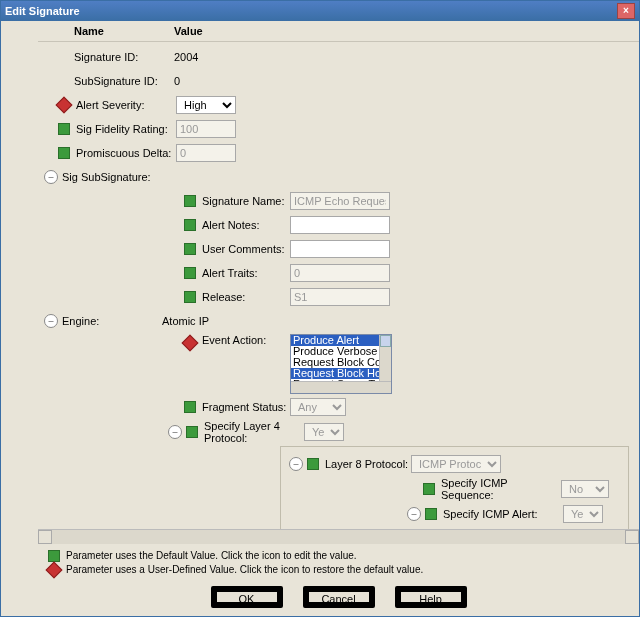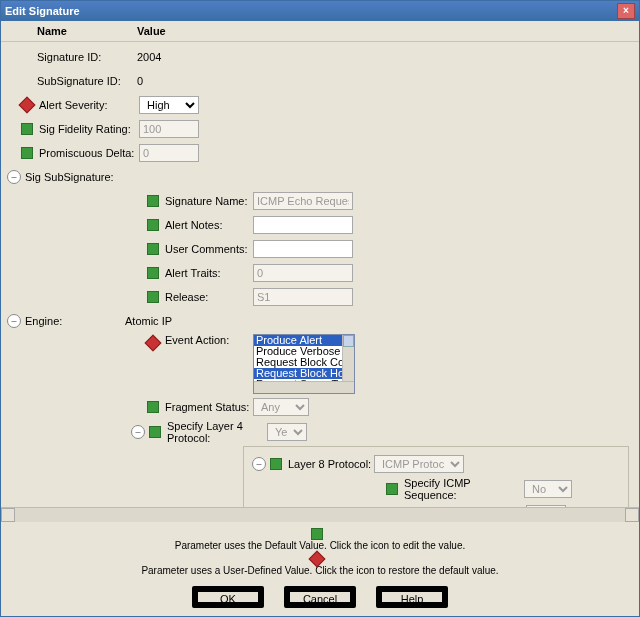--- a/index.html
+++ b/index.html
@@ -1,19 +1,19 @@
 <!DOCTYPE html>
 <html><head>
 <meta charset="utf-8">
 <style>
   html,body{margin:0;padding:0;font-family:Tahoma,Arial,sans-serif;font-size:11px;color:#000;background:#e8e4d8;}
   .window{width:640px;height:617px;display:flex;flex-direction:column;border:1px solid #3a6ea5;box-sizing:border-box;}
   .titlebar{background:linear-gradient(#4f7ec4,#3a6ea5);color:#fff;height:20px;display:flex;align-items:center;padding:0 4px;font-weight:bold;font-size:11px;}
   .titlebar .close{margin-left:auto;width:16px;height:14px;background:#d66;border:1px solid #944;display:flex;align-items:center;justify-content:center;color:#fff;font-size:10px;line-height:1;}
-  .body{flex:1;overflow:hidden;display:flex;flex-direction:column;background:#e8e4d8;}
+  .body{flex:1;overflow:hidden;display:flex;flex-direction:column;background:#e8e4d8;padding-left:37px;}
   .header-row{display:flex;padding:4px 20px 4px 36px;font-weight:bold;border-bottom:1px solid #c8c4b8;}
   .header-row .name{width:100px;}
   .content{flex:1;overflow:auto;padding:2px 6px 6px 6px;}
   .row{display:flex;align-items:center;min-height:22px;margin:2px 0;}
   .indent1{padding-left:14px;}
   .indent2{padding-left:140px;}
   .row .marker{width:10px;height:10px;margin-right:6px;flex:0 0 10px;}
   .row .toggle{width:12px;height:12px;margin-right:4px;flex:0 0 12px;border:1px solid #888;border-radius:7px;background:#fff;display:flex;align-items:center;justify-content:center;font-size:9px;color:#555;line-height:1;}
   .row .spacer{width:16px;flex:0 0 16px;}
   .row .label{width:100px;flex:0 0 100px;}
@@ -27,21 +27,21 @@
   .listbox{border:1px solid #7a8aa8;width:100px;height:58px;background:#fff;overflow:hidden;position:relative;font-size:11px;}
   .listbox .item{padding:0 2px;line-height:11px;height:11px;white-space:nowrap;}
   .listbox .item.sel{background:#2b5fc1;color:#fff;}
   .listbox .vscroll{position:absolute;right:0;top:0;bottom:11px;width:11px;background:#dcd8cc;border-left:1px solid #bbb;}
   .listbox .vscroll .thumb{position:absolute;top:0;left:0;right:0;height:10px;background:#c8d4ec;border:1px solid #8aa;}
   .listbox .hscroll{position:absolute;left:0;right:0;bottom:0;height:11px;background:#dcd8cc;border-top:1px solid #bbb;}
   .hbar{height:14px;background:#dcd8cc;border-top:1px solid #bbb;display:flex;}
   .hbar .track{flex:1;}
   .hbar .arrow{width:14px;border:1px solid #aaa;background:#e6e2d6;box-sizing:border-box;}
   .legend{padding:4px 10px 2px 10px;font-size:10px;}
-  .legend .line{display:flex;align-items:center;margin:2px 0;flex-direction:column;}
+  .legend .line{display:flex;align-items:flex-start;margin:2px 0;}
   .legend .marker{width:10px;height:10px;margin-right:6px;}
   .buttons{display:flex;justify-content:center;gap:20px;padding:6px 0 8px 0;}
   .buttons button{font:inherit;width:72px;height:22px;background:#e6e2d6;border:6px solid #000000;border-radius:2px;}
   .panel-border{border:1px solid #c0bcac;margin-left:236px;margin-right:4px;padding:4px 2px 6px 2px;}
   .panel-border .row{padding-left:0;}
 </style>
 </head>
 <body>
 
 <div class="window">

